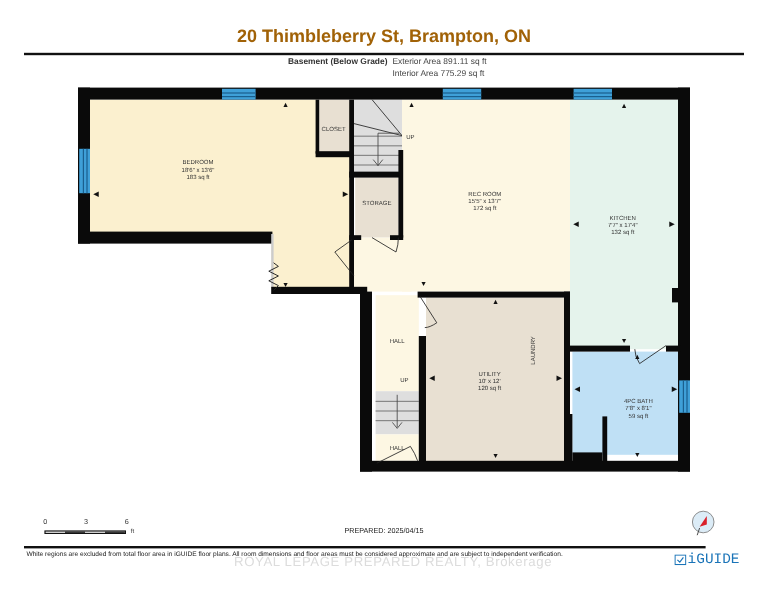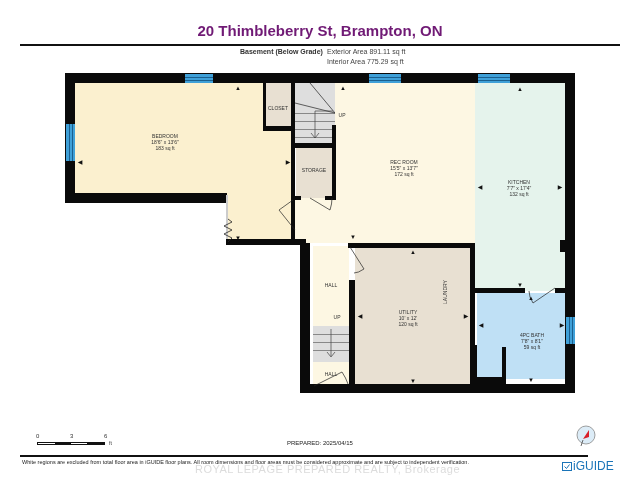--- a/index.html
+++ b/index.html
@@ -1,18 +1,18 @@
 <!DOCTYPE html>
 <html><head>
 <meta charset="utf-8">
 <style>
   html, body { margin: 0; padding: 0; }
   body { width: 640px; height: 495px; background: #ffffff; position: relative; overflow: hidden; font-family: "Liberation Sans", sans-serif; color: #222; }
   .abs { position: absolute; }
-  .title { left: 0; top: 22px; width: 640px; text-align: center; font-weight: bold; font-size: 15px; color: #701a75; }
+  .title { left: 0; top: 22px; width: 640px; text-align: center; font-weight: bold; font-size: 15px; color: #a16207; }
   .hr { left: 20px; width: 600px; height: 2px; background: #111; }
   .level { font-size: 7px; font-weight: bold; color: #333; }
   .area { font-size: 7px; color: #444; }
   .room { position: absolute; }
   .wall { position: absolute; background: #0a0a0a; }
   .win { position: absolute; background: #3fa0d8; }
   .win::before, .win::after { content: ""; position: absolute; left: 0; right: 0; height: 1px; background: #1a5f8e; }
   .win.h::before { top: 35%; } .win.h::after { top: 65%; }
   .win.v::before, .win.v::after { top: 0; bottom: 0; width: 1px; height: auto; left: auto; right: auto; }
   .win.v::before { left: 35%; } .win.v::after { left: 65%; }
@@ -216,14 +216,14 @@
 <div class="abs hr" style="top:455px; left:20px; width:568px;"></div>
 
 <div class="abs footer-note">White regions are excluded from total floor area in iGUIDE floor plans. All room dimensions and floor areas must be considered approximate and are subject to independent verification.</div>
 <div class="abs watermark">ROYAL LEPAGE PREPARED REALTY, Brokerage</div>
 
 <div class="abs" style="left:562px; top:459px; display:flex; align-items:center;">
   <svg width="10" height="9">
     <rect x="0.5" y="0.5" width="9" height="8" fill="none" stroke="#1a74b8" stroke-width="1"></rect>
     <polyline points="2.5,4.5 4.5,6.5 7.5,2.5" fill="none" stroke="#1a74b8" stroke-width="1"></polyline>
   </svg>
-  <span style="font-size:12px; color:#1a74b8; margin-left:1px;">iGUIDE</span>
+  <span style="font-size:12px; color:#1a74b8; margin-left:1px;font-family:Liberation Mono, monospace;">iGUIDE</span>
 </div>
 
 </body></html>

